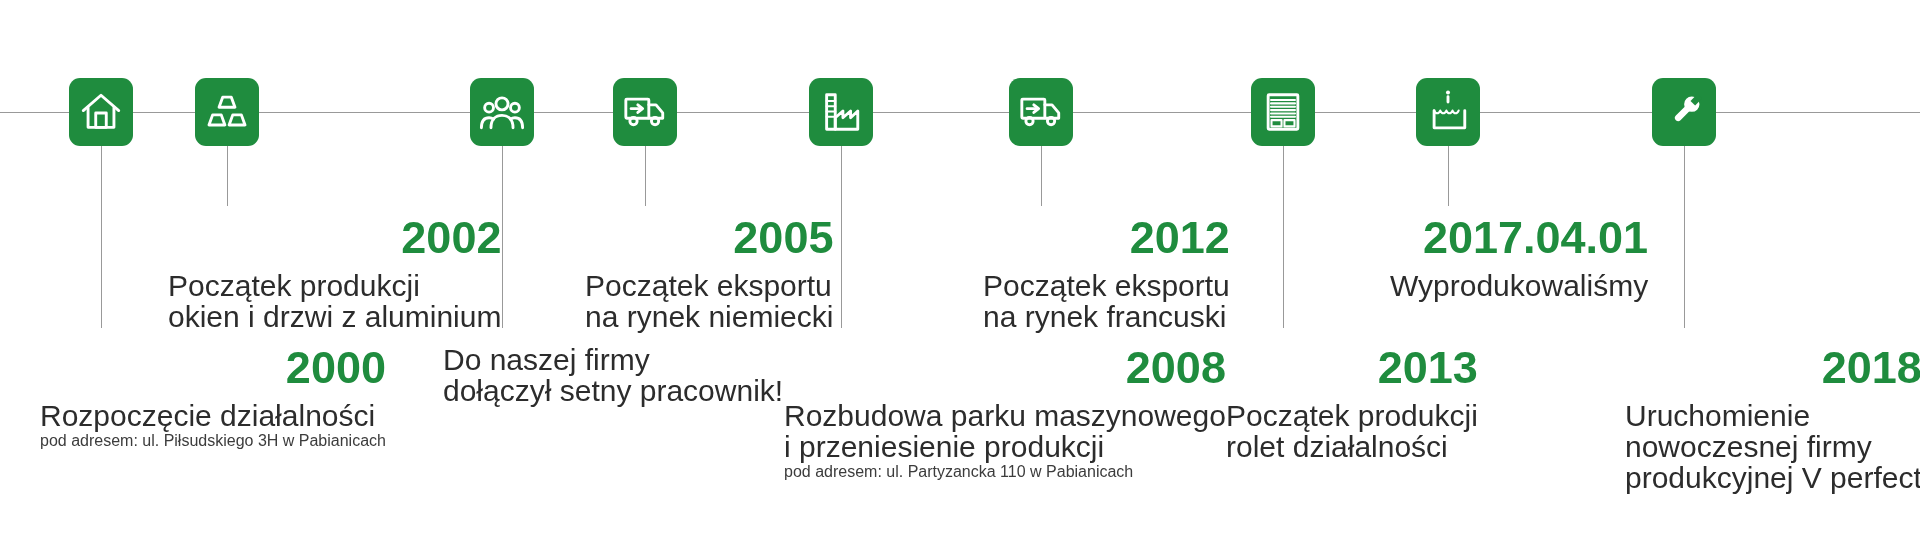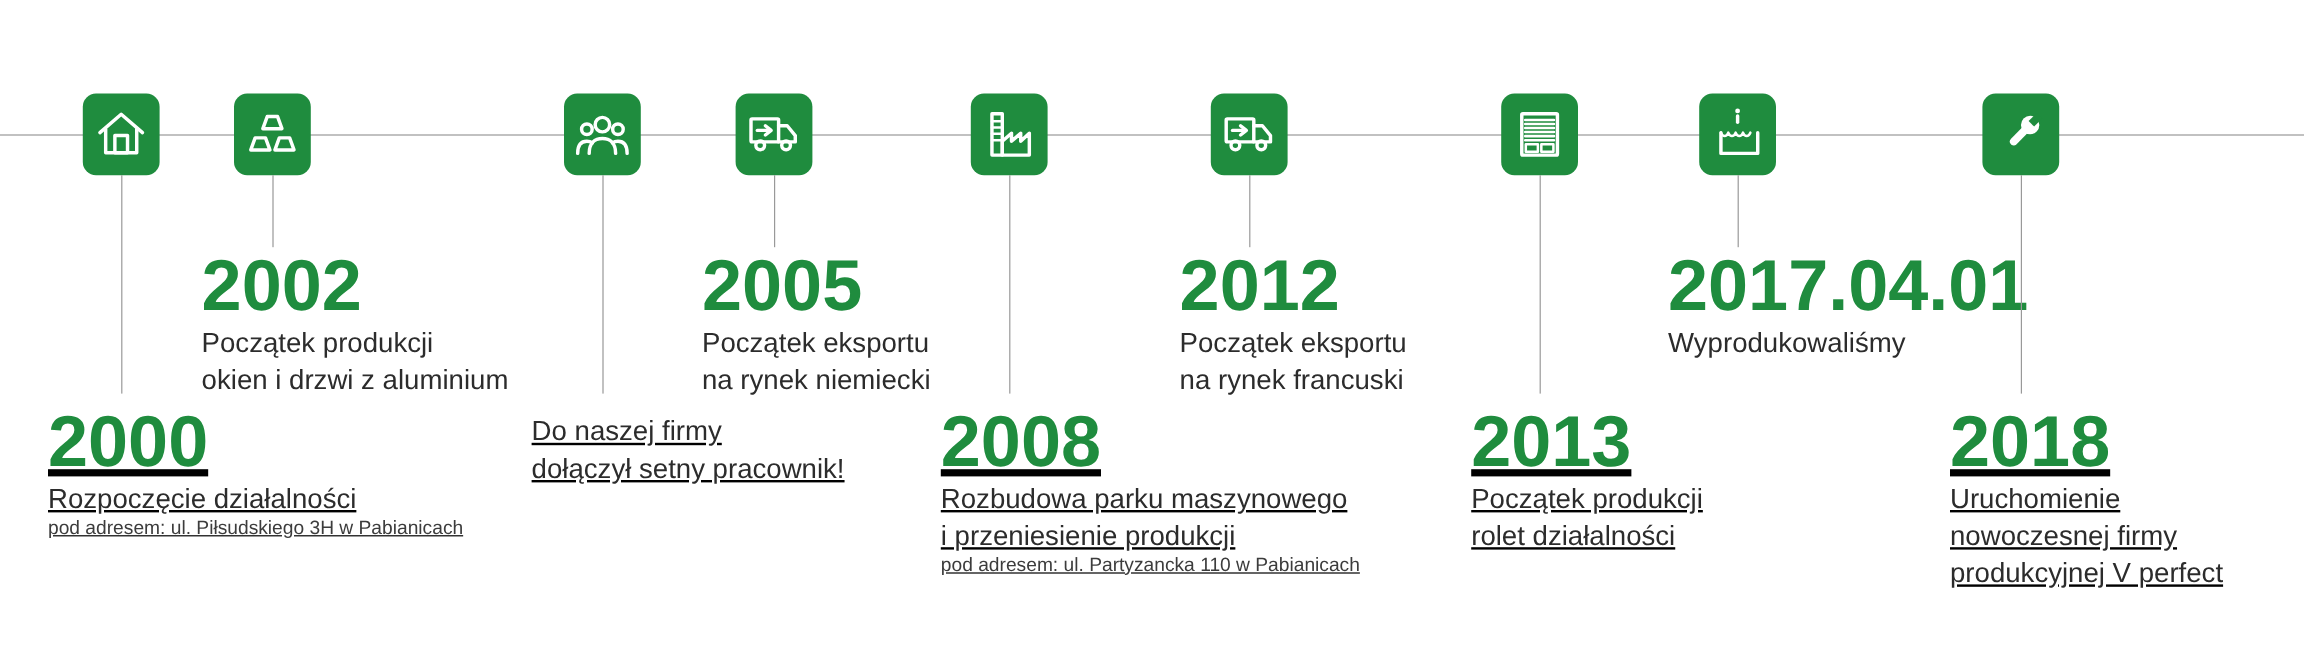--- a/index.html
+++ b/index.html
@@ -32,26 +32,26 @@
     stroke-linecap:round;stroke-linejoin:round;
   }
   .glyph .thin{stroke-width:2.2;}
   .glyph .fill{fill:#fff;stroke:none;}
   .glyph .cut{fill:var(--accent);stroke:none;}
   .connector{position:absolute;top:146px;width:1px;background:var(--line);}
   .event.top .connector{height:60px;}
   .event.bottom .connector{height:182px;}
   .text{position:absolute;white-space:nowrap;}
   .event.top .text{top:214px;}
-  .event.bottom .text{top:344px;text-decoration:underline;}
+  .event.bottom .text{top:344px;}
   .year{
-    font-size:60px;line-height:48px;font-weight:700;
-    color:var(--accent);margin-bottom:8px;
-  }
-  .desc div{font-size:23px;line-height:31px;color:var(--text);}
+    font-size:45px;line-height:48px;font-weight:700;
+    color:var(--accent);margin-bottom:8px;text-align:right;
+  }
+  .desc div{font-size:30px;line-height:31px;color:var(--text);}
   .note{font-size:16px;line-height:20px;color:var(--note);margin-top:0;}
 </style>
 </head>
 <body>
 
 <div class="hline"></div>
 
 <div class="event bottom">
   <div class="icon-box" style="left:69px">
     <svg class="glyph" viewBox="0 0 48 48" aria-hidden="true">

